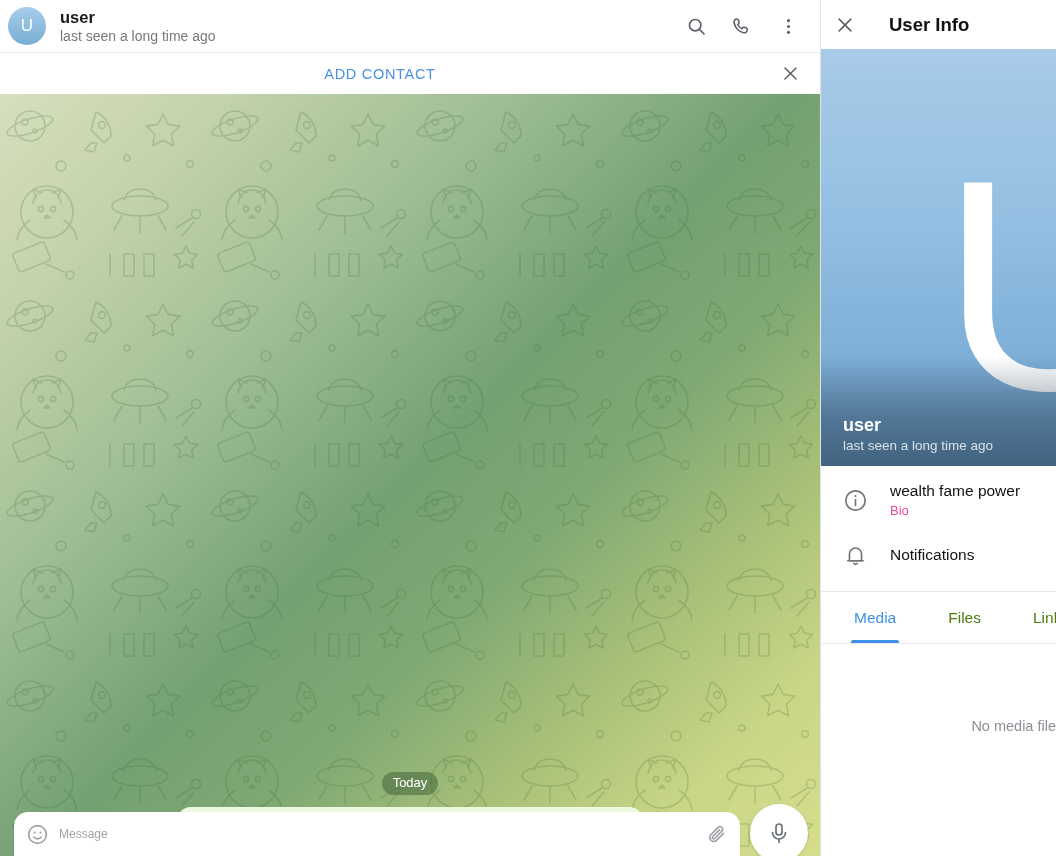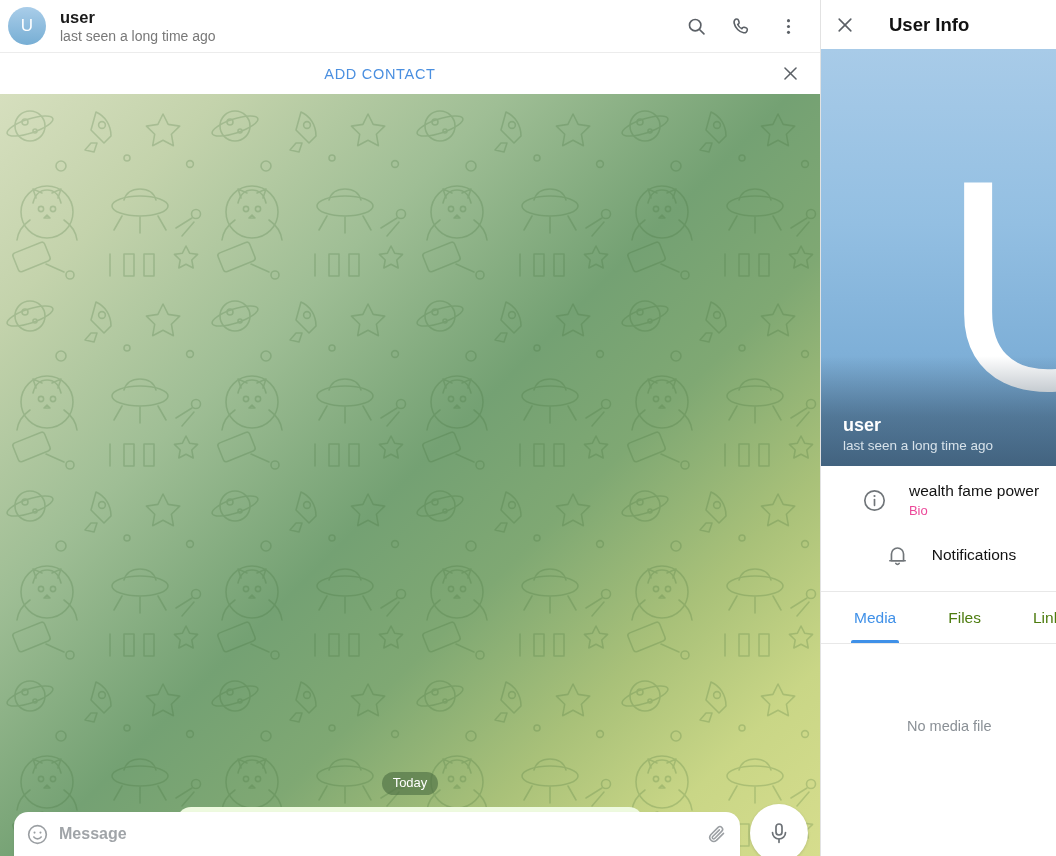--- a/index.html
+++ b/index.html
@@ -211,27 +211,26 @@
     padding: 0 10px 0 12px;
     gap: 10px;
     pointer-events: auto;
     box-shadow: 0 1px 2px rgba(0,0,0,.10);
   }
   .smiley { color: #9b9fa3; display: flex; cursor: pointer; flex: none; }
   .msg-input {
     flex: 1 1 auto;
     border: none;
     outline: none;
-    font-size: 16px;
+    font-size: 12px;
     font-family: "Liberation Sans", sans-serif;
     color: #131313;
     background: transparent;
     height: 26px;
     caret-color: #5b6066;
-    font-weight: bold;
   }
   .msg-input::placeholder { color: #a0a4a8; }
   .clip { color: #9b9fa3; display: flex; cursor: pointer; flex: none; padding-right: 2px; }
   .mic-btn {
     width: 58px; height: 58px;
     border-radius: 50%;
     background: #ffffff;
     display: flex;
     align-items: center;
     justify-content: center;
@@ -310,25 +309,24 @@
   .photo-status {
     font-size: 13.5px;
     color: #d7e2ea;
     line-height: 17px;
   }
 
   .info-rows { padding-top: 6px; }
   .info-row {
     display: flex;
     align-items: center;
-    padding: 9px 14px 9px 38px;
+    padding: 9px 14px 9px 22px;
     gap: 22px;
     cursor: pointer;
     min-height: 54px;
-    justify-content: center;
   }
   .info-row .row-ic { color: #707579; display: flex; flex: none; }
   .row-text { min-width: 0; }
   .row-primary {
     font-size: 15.5px;
     color: #121212;
     line-height: 20px;
   }
   .row-secondary {
     font-size: 13px;
@@ -368,21 +366,21 @@
     left: -3px; right: -3px;
     bottom: 0;
     height: 3px;
     border-radius: 2px 2px 0 0;
     background: #3f90e8;
   }
   .tab-empty {
     flex: 1 1 auto;
     display: flex;
     align-items: flex-start;
-    justify-content: flex-start;
+    justify-content: flex-end;
     padding-top: 74px;
   }
   .tab-empty span {
     font-size: 14.5px;
     color: #8a9096;
     white-space: nowrap;
     margin-left: 86px;
   }
 </style>
 </head>

